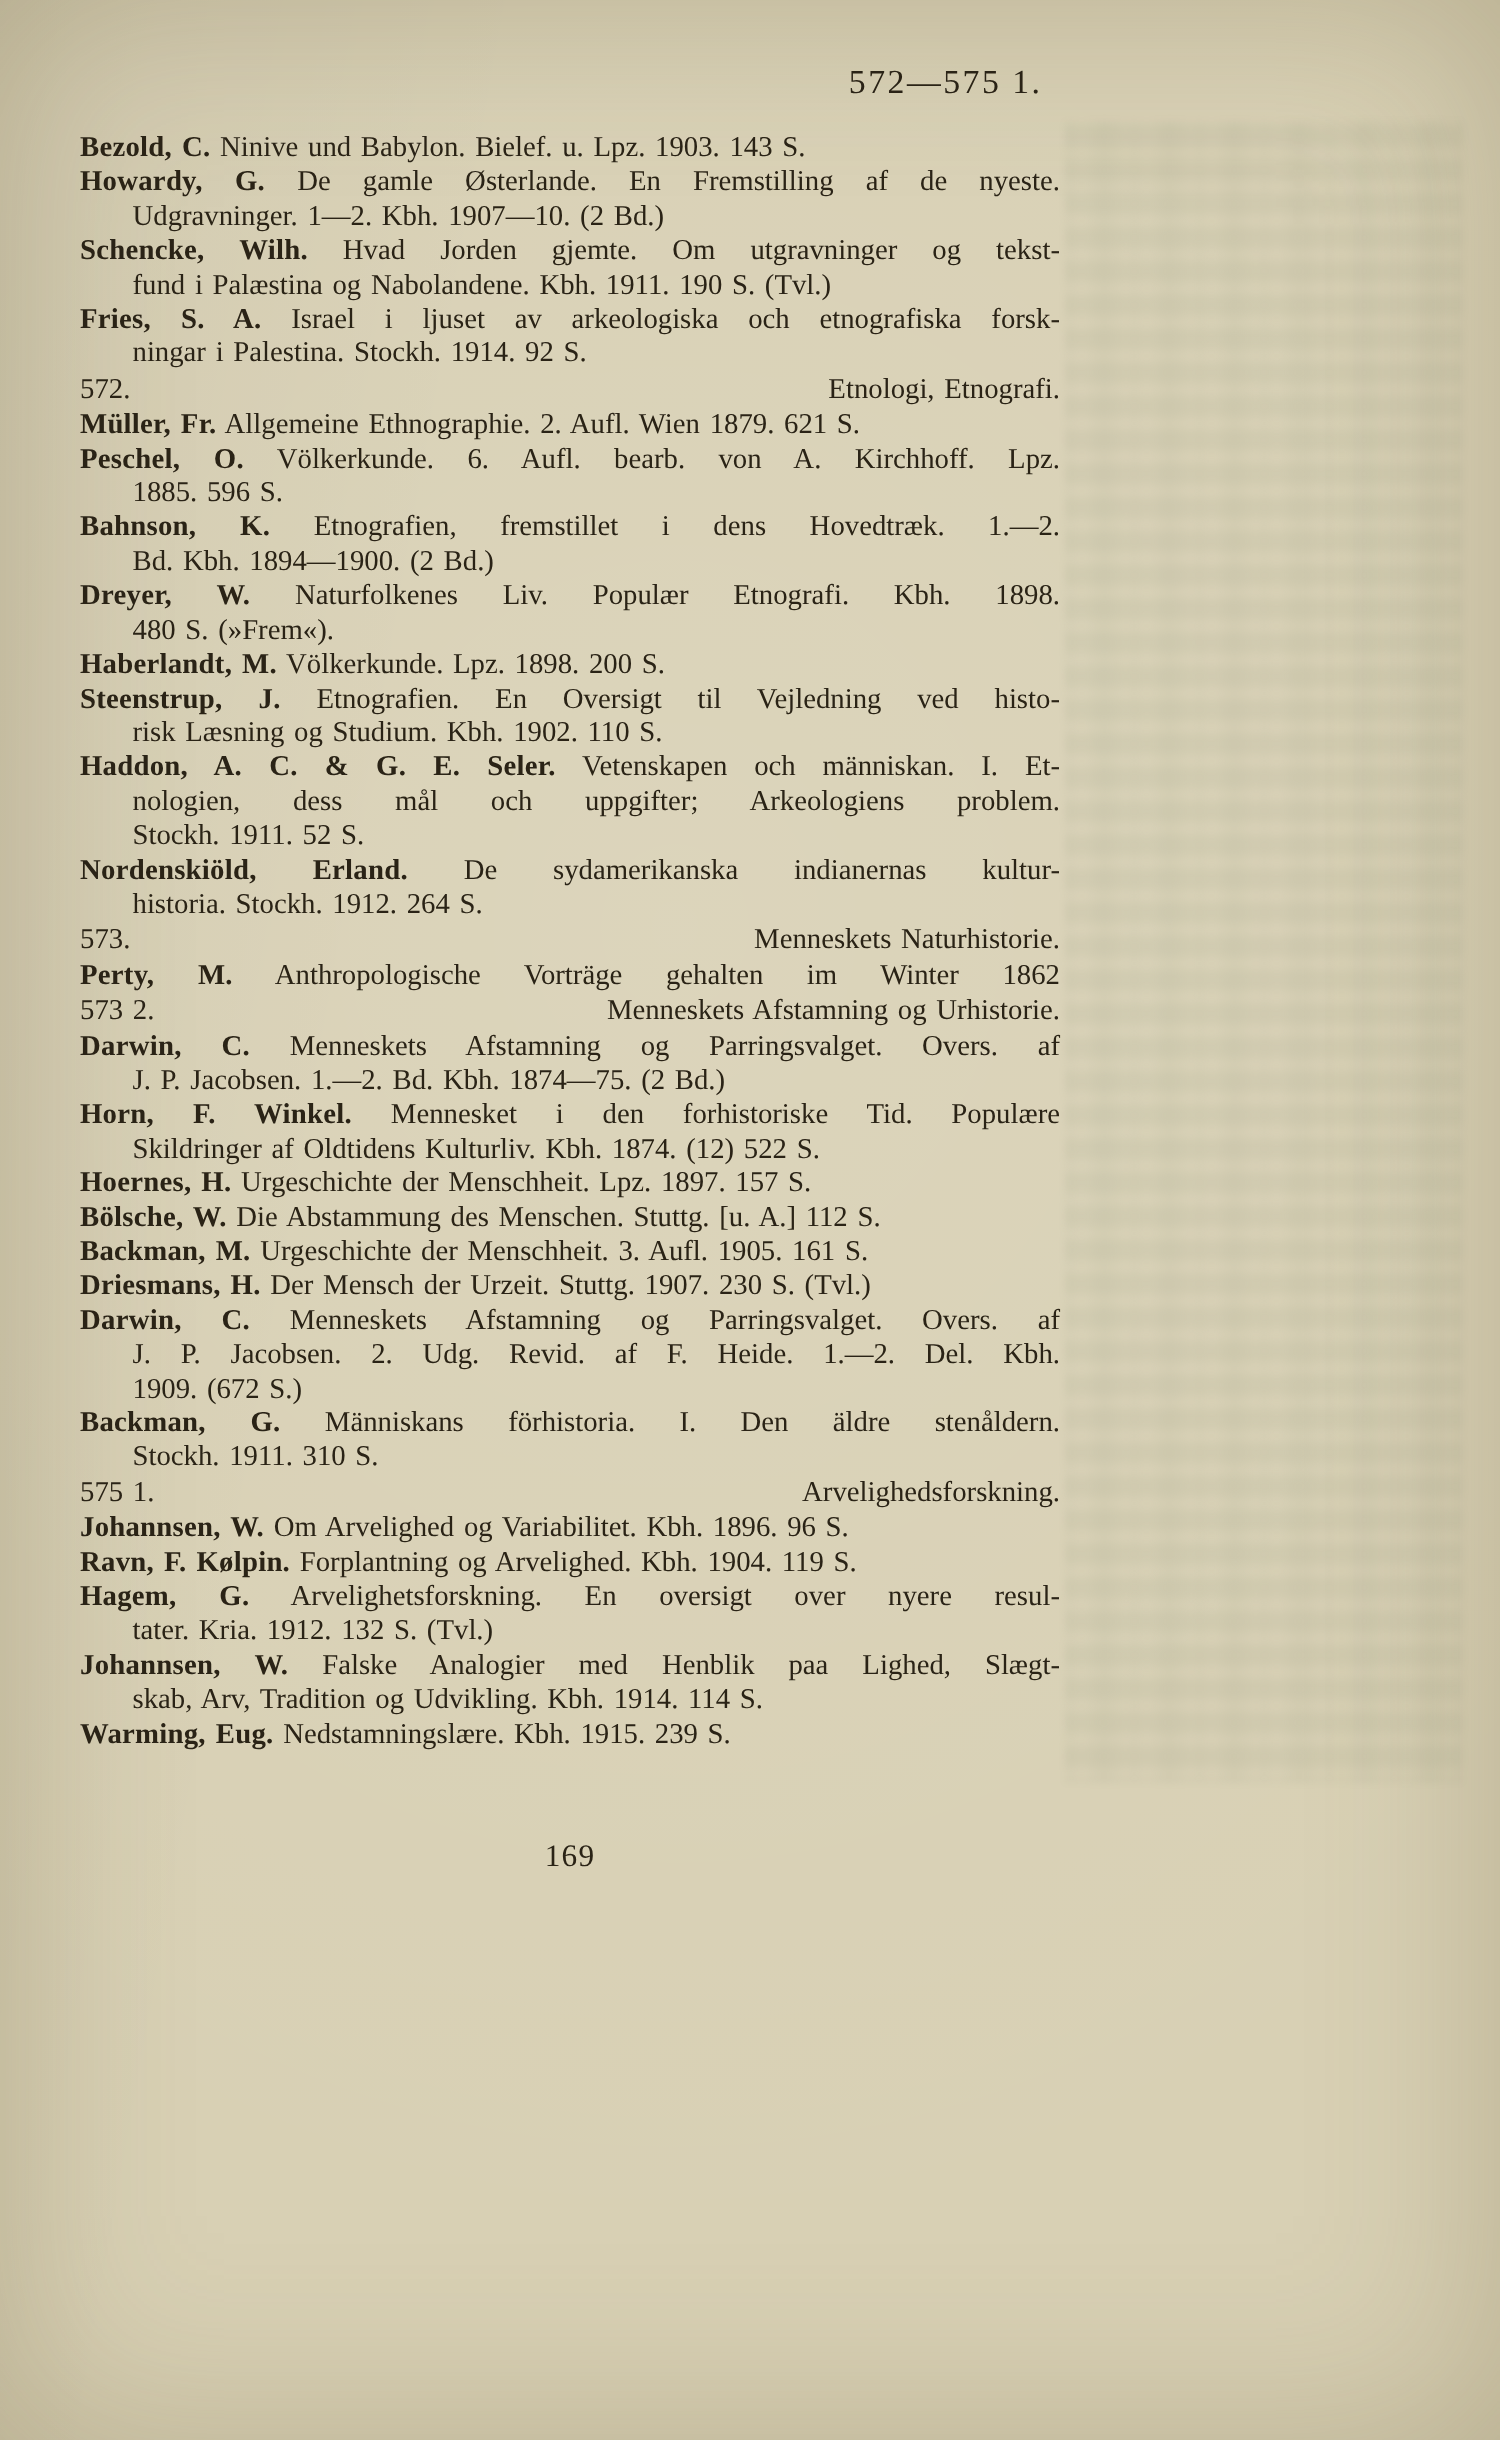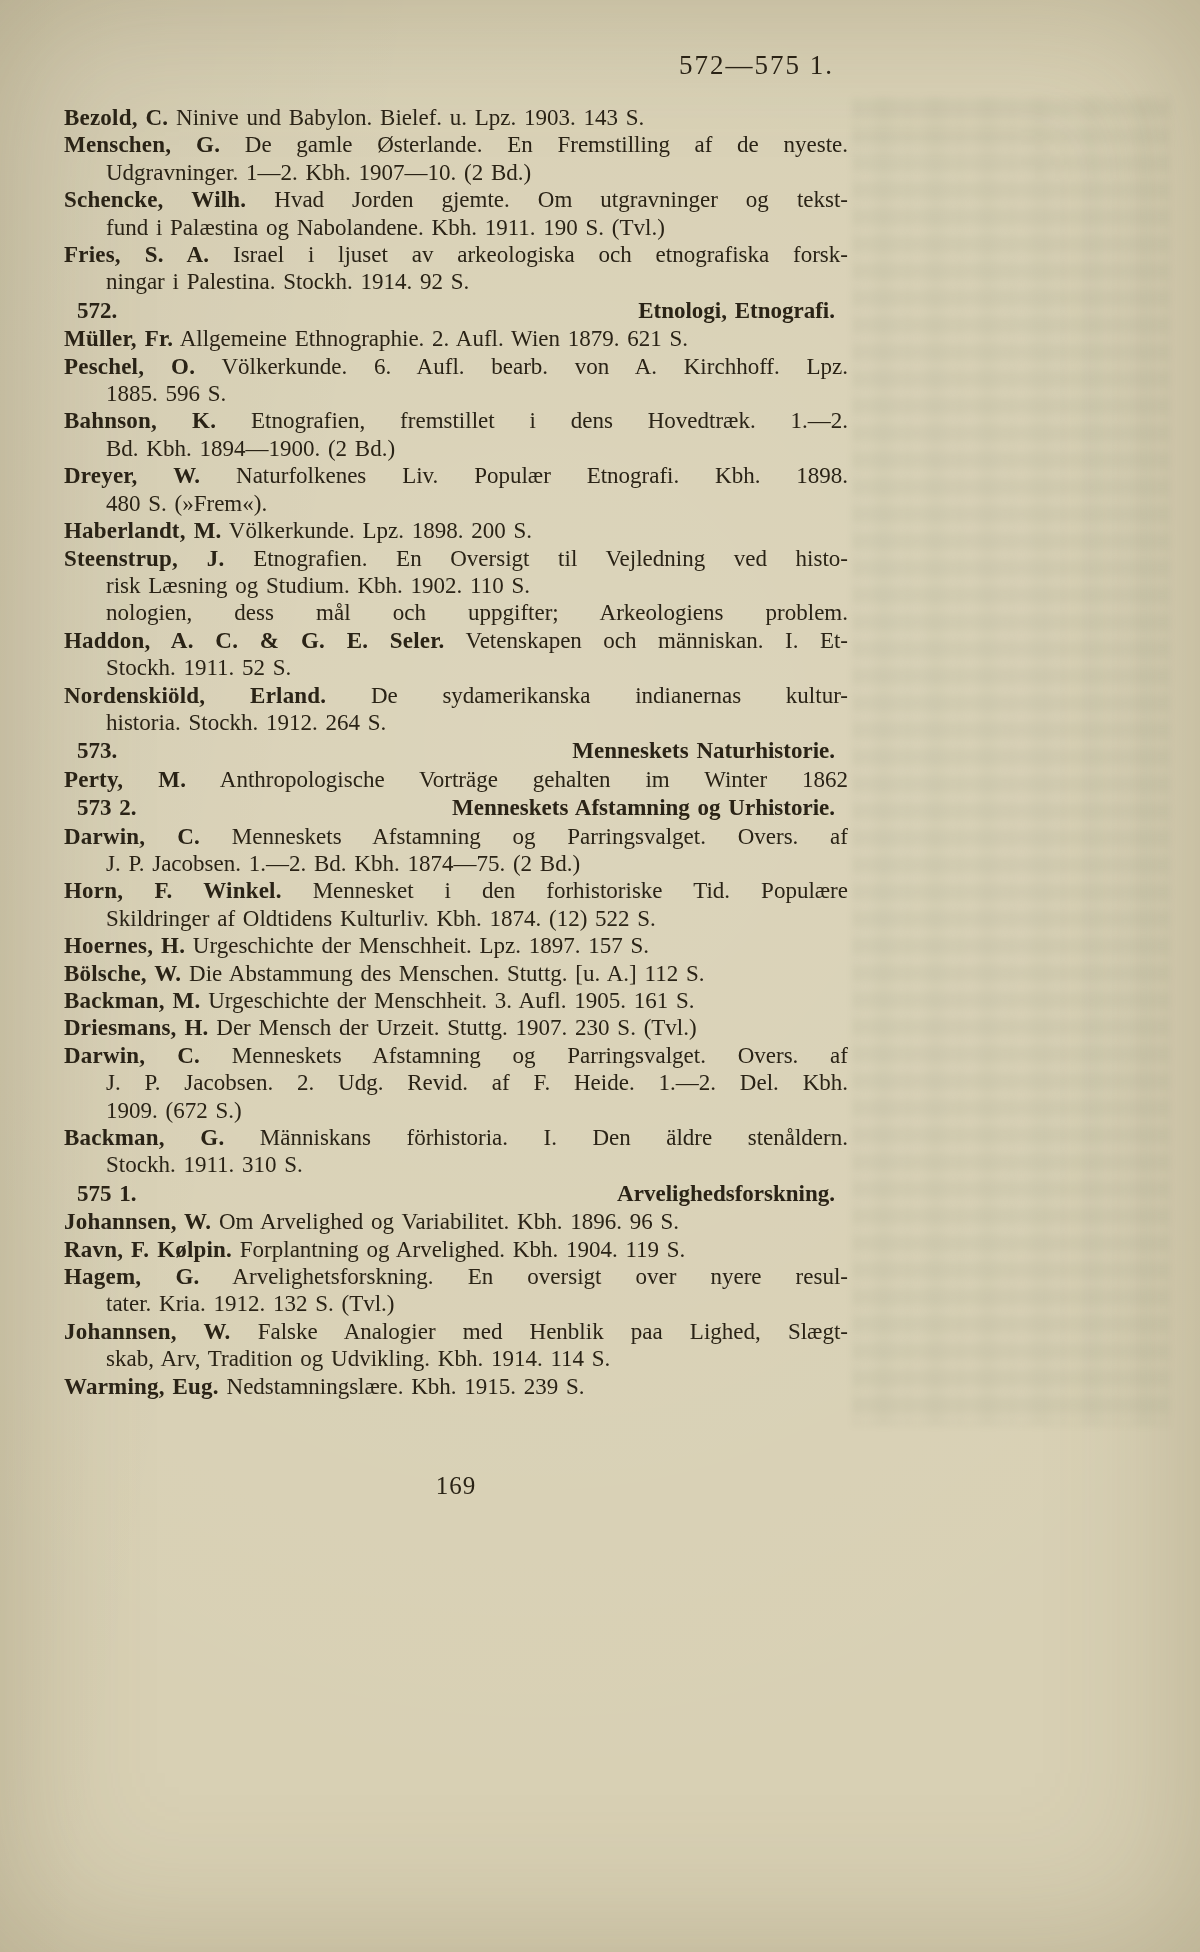--- a/index.html
+++ b/index.html
@@ -55,22 +55,22 @@
     line-height: 27.4px;
     word-spacing: 2px;
   }
   .entry .line { min-height: 27.4px; }
   .entry .cont { padding-left: 42px; }
   .entry .just { text-align: justify; text-align-last: justify; }
   b.author { font-weight: 700; letter-spacing: 0.2px; }
   .section {
     display: flex;
     justify-content: space-between;
-    font-weight: 700;
-    margin: 1px 13px;
+    font-weight: 400;
+    margin: 1px 0;
     min-height: 27.4px;
   }
   .folio {
     position: absolute;
     top: 1472px; left: 64px; width: 784px;
     text-align: center;
     font-size: 25px;
     letter-spacing: 1px;
   }
 </style>
@@ -80,21 +80,21 @@
 <div class="vignette"></div>
 <div class="bleed"></div>
 
 <div class="running-head">572—575 1.</div>
 
 <div class="content" id="content">
     <div class="entry">
       <div class="line"><b class="author">Bezold, C.</b> Ninive und Babylon. Bielef. u. Lpz. 1903. 143 S.</div>
     </div>
     <div class="entry">
-      <div class="line just"><b class="author">Menschen, G.</b> De gamle Østerlande. En Fremstilling af de nyeste.</div>
+      <div class="line just"><b class="author">Howardy, G.</b> De gamle Østerlande. En Fremstilling af de nyeste.</div>
       <div class="line cont">Udgravninger. 1—2. Kbh. 1907—10. (2 Bd.)</div>
     </div>
     <div class="entry">
       <div class="line just"><b class="author">Schencke, Wilh.</b> Hvad Jorden gjemte. Om utgravninger og tekst-</div>
       <div class="line cont">fund i Palæstina og Nabolandene. Kbh. 1911. 190 S. (Tvl.)</div>
     </div>
     <div class="entry">
       <div class="line just"><b class="author">Fries, S. A.</b> Israel i ljuset av arkeologiska och etnografiska forsk-</div>
       <div class="line cont">ningar i Palestina. Stockh. 1914. 92 S.</div>
     </div>
@@ -118,22 +118,22 @@
       <div class="line cont">480 S. (»Frem«).</div>
     </div>
     <div class="entry">
       <div class="line"><b class="author">Haberlandt, M.</b> Völkerkunde. Lpz. 1898. 200 S.</div>
     </div>
     <div class="entry">
       <div class="line just"><b class="author">Steenstrup, J.</b> Etnografien. En Oversigt til Vejledning ved histo-</div>
       <div class="line cont">risk Læsning og Studium. Kbh. 1902. 110 S.</div>
     </div>
     <div class="entry">
+      <div class="line just"><b class="author">Haddon, A. C. &amp; G. E. Seler.</b> Vetenskapen och människan. I. Et-</div>
       <div class="line cont just">nologien, dess mål och uppgifter; Arkeologiens problem.</div>
-      <div class="line just"><b class="author">Haddon, A. C. &amp; G. E. Seler.</b> Vetenskapen och människan. I. Et-</div>
       <div class="line cont">Stockh. 1911. 52 S.</div>
     </div>
     <div class="entry">
       <div class="line just"><b class="author">Nordenskiöld, Erland.</b> De sydamerikanska indianernas kultur-</div>
       <div class="line cont">historia. Stockh. 1912. 264 S.</div>
     </div>
     <div class="section">
       <span class="sec-num">573.</span>
       <span class="sec-title">Menneskets Naturhistorie.</span>
     </div>

